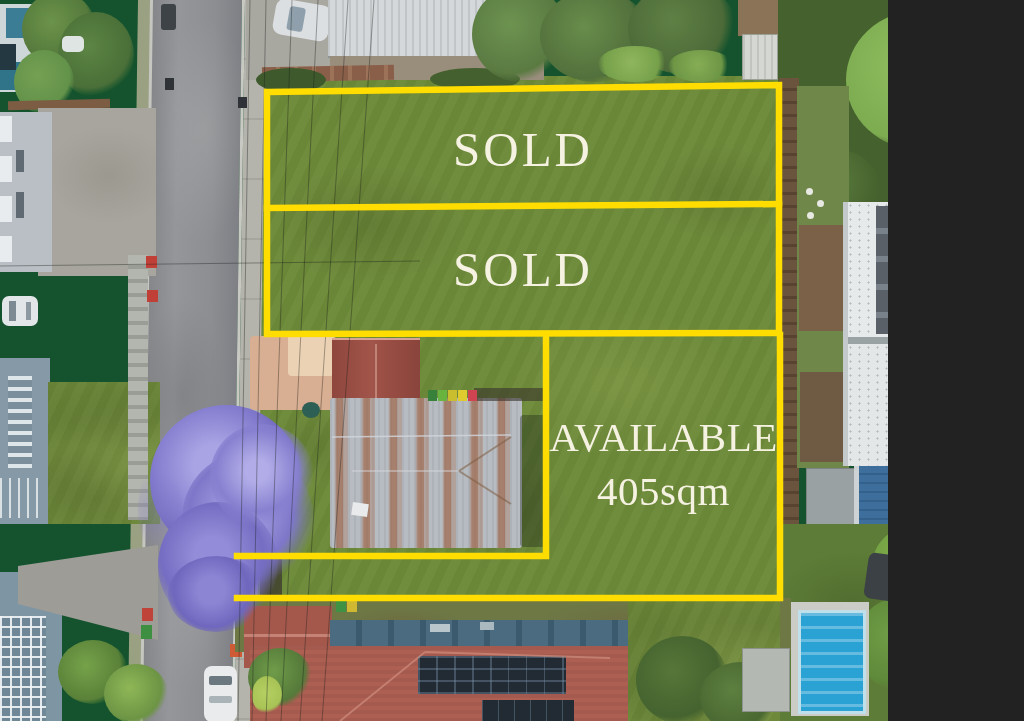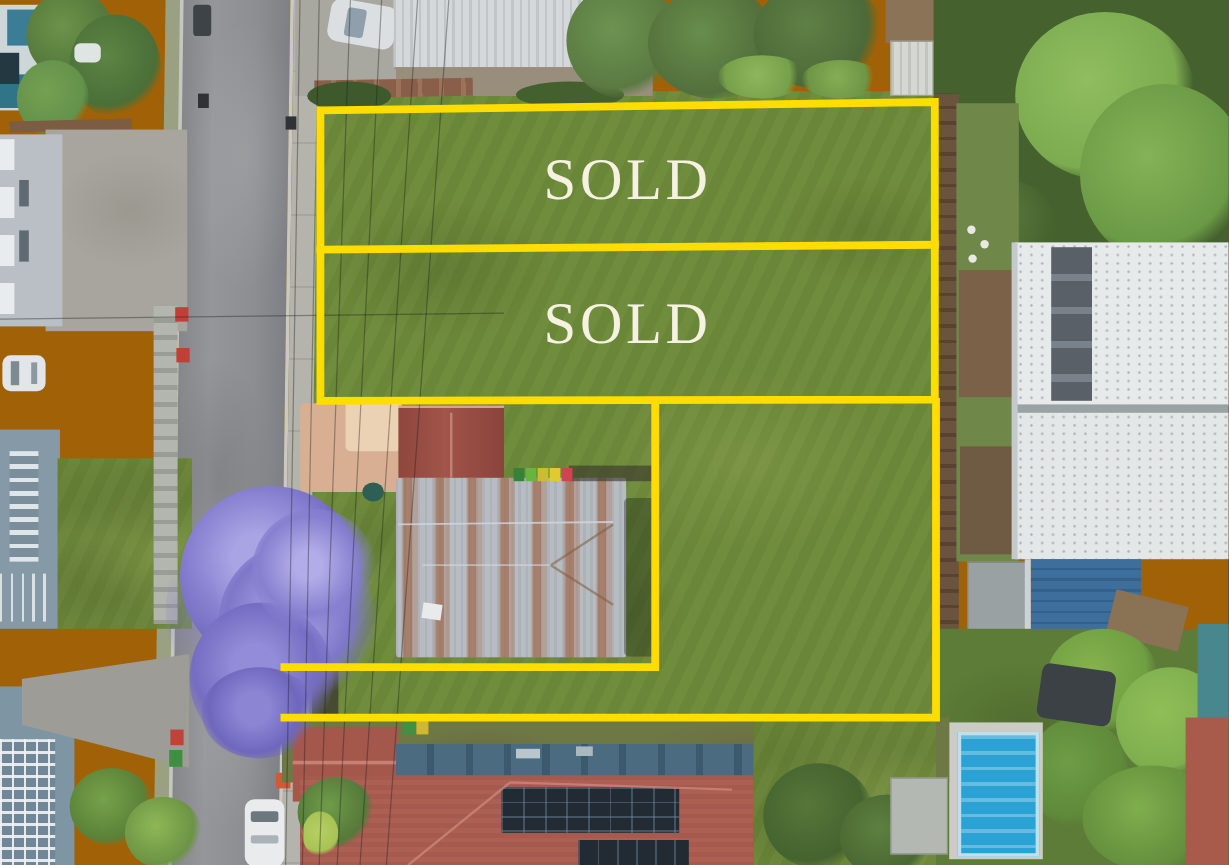--- a/index.html
+++ b/index.html
@@ -1,16 +1,16 @@
 <!DOCTYPE html>
 <html><head>
 <meta charset="utf-8">
 <style>
   html,body{margin:0;padding:0;background:#222;font-family:"Liberation Sans",sans-serif;}
-  #scene{position:relative;width:1024px;height:721px;overflow:hidden;background:#a16207;}
+  #scene{position:relative;width:888px;height:721px;overflow:hidden;background:#14532d;}
   .abs{position:absolute;}
   .blob{position:absolute;border-radius:50%;}
   .grass{background:
     radial-gradient(150px 95px at 22% 28%, rgba(0,0,0,.10), transparent 62%),
     radial-gradient(190px 120px at 68% 58%, rgba(235,235,150,.10), transparent 62%),
     radial-gradient(130px 85px at 44% 82%, rgba(0,0,0,.12), transparent 62%),
     radial-gradient(110px 75px at 86% 22%, rgba(0,0,0,.09), transparent 62%),
     radial-gradient(90px 60px at 12% 70%, rgba(0,0,0,.08), transparent 62%),
     repeating-linear-gradient(115deg, rgba(0,0,0,.03) 0 9px, rgba(255,255,255,.02) 9px 18px),
     #6d8a39;}
@@ -211,14 +211,18 @@
       <polyline points="780,335 780,598 237,598"></polyline>
     </g>
   </svg>
 
   <div class="lot-label sold" style="left:267px;top:96px;width:512px;height:106px;">
     <span>SOLD</span>
   </div>
   <div class="lot-label sold" style="left:267px;top:212px;width:512px;height:114px;">
     <span>SOLD</span>
   </div>
+  <div class="lot-label" style="left:547px;top:340px;width:233px;height:248px;">
+    <span class="avail-line">AVAILABLE</span>
+    <span class="avail-line">405sqm</span>
+  </div>
 
 </div>
 
 </body></html>

